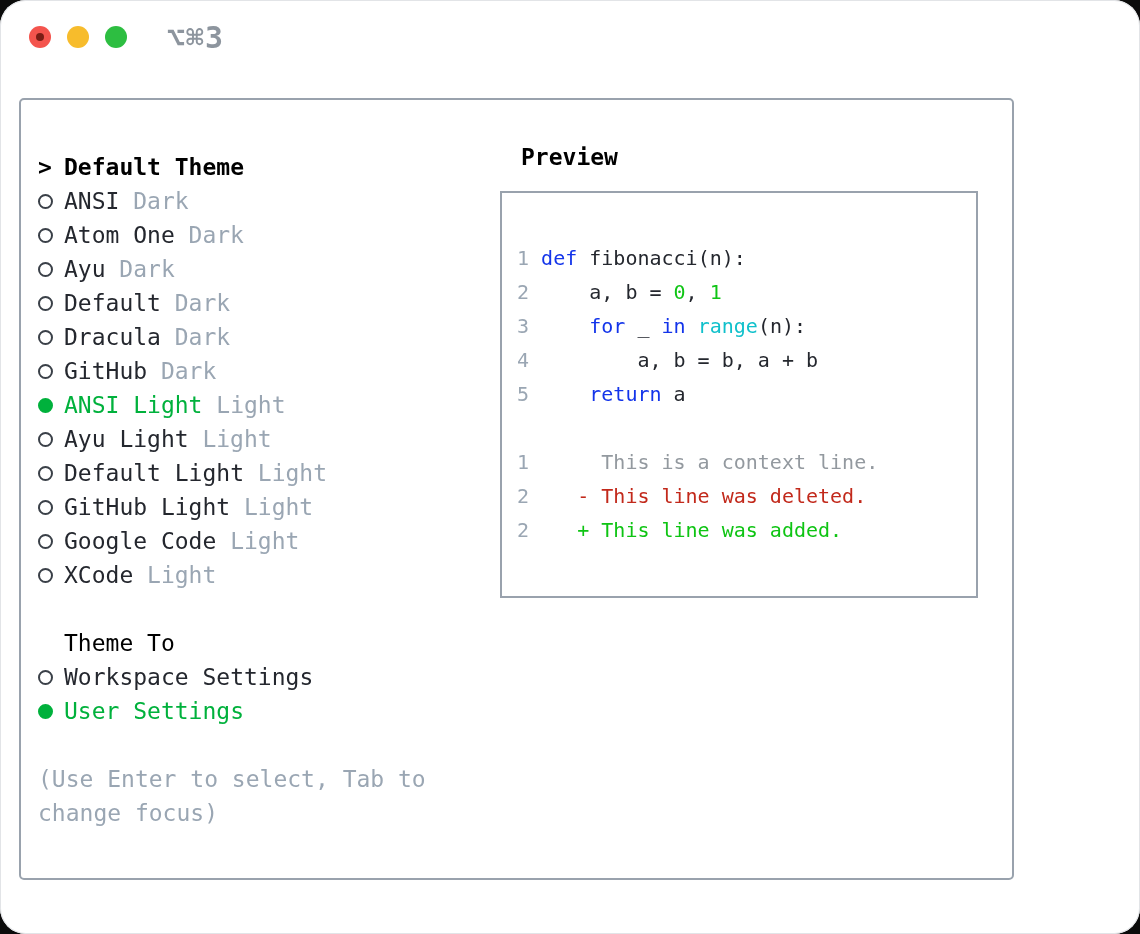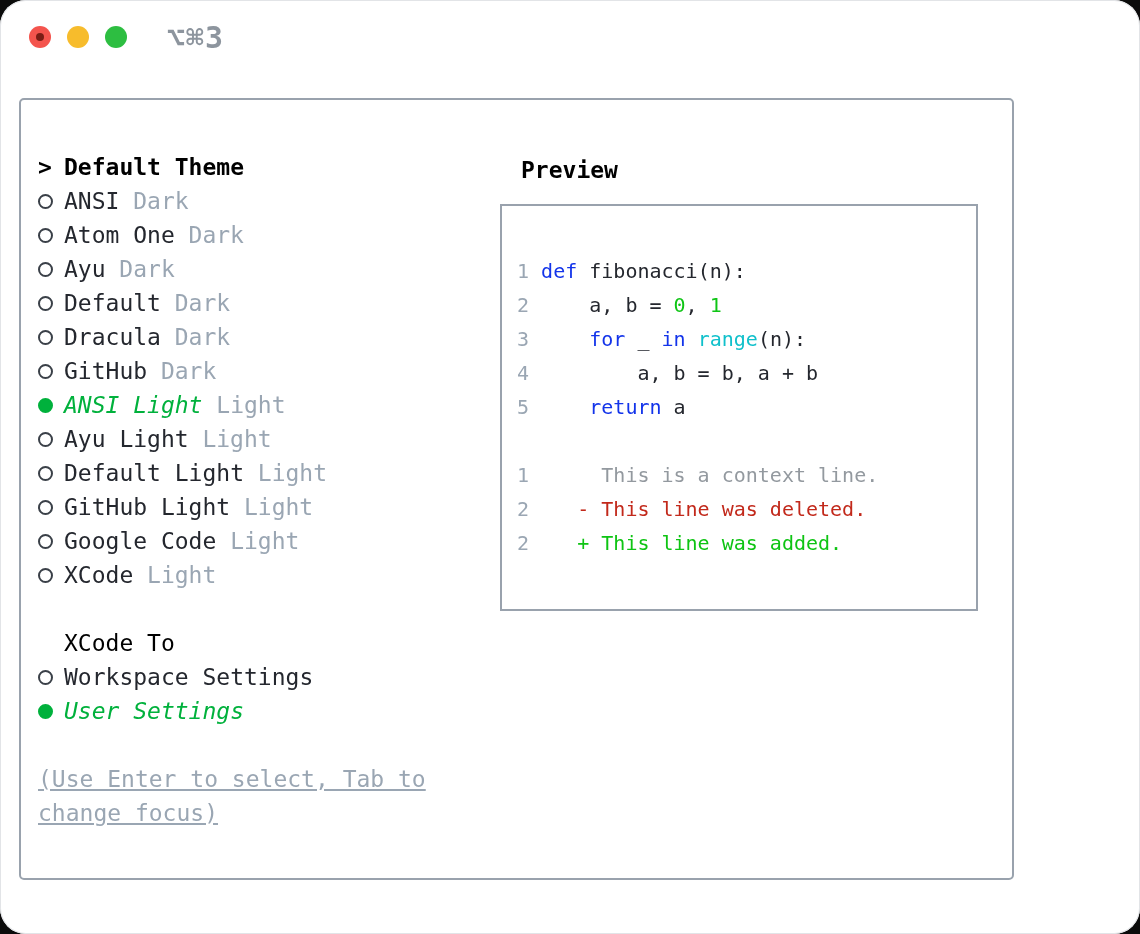--- a/index.html
+++ b/index.html
@@ -23,27 +23,27 @@
     border: 2px solid var(--border); border-radius: 5px; background: #fff;
   }
   .left-col { position: absolute; left: 17px; top: 50px; font-size: 23px; line-height: 34px; color: var(--ink); }
   .row { display: flex; align-items: center; height: 34px; white-space: pre; }
   .pre-col { width: 26px; display: flex; align-items: center; flex: 0 0 26px; }
   .circle { width: 15px; height: 15px; border-radius: 50%; border: 2px solid #3a4048; }
   .circle.sel { background: var(--green_sel); border-color: var(--green_sel); }
   .chev { font-weight: bold; color: #000; }
   .heading-label { font-weight: bold; color: #000; }
   .item-name { color: var(--ink); }
-  .item-name.sel { color: var(--green_sel); font-style: italic; }
+  .item-name.sel { color: var(--green_sel); }
   .item-variant { color: var(--muted); margin-left: 0.6em; text-align: center; }
   .blank-row { height: 34px; }
   .apply-heading { color: #000; }
-  .hint { color: var(--muted); white-space: pre-line; text-decoration: underline; }
+  .hint { color: var(--muted); white-space: pre-line; }
   
-  .right-col { position: absolute; left: 479px; top: 53px; font-size: 23px; line-height: 34px; }
+  .right-col { position: absolute; left: 479px; top: 40px; font-size: 23px; line-height: 34px; }
   .preview-heading { font-weight: bold; color: #000; height: 34px; line-height: 34px; margin-left: 21px; }
   .preview-box {
     margin-top: 17px; width: 478px; height: 407px;
     border: 2px solid var(--border); background: #fff;
     padding: 48px 0 0 15px; overflow: hidden;
   }
   .cline { height: 34px; line-height: 34px; white-space: pre; font-size: 20px; }
   .tk-ln  { color: var(--muted); }
   .tk-def { color: var(--ink); }
   .tk-kw  { color: var(--blue_kw); }
@@ -82,21 +82,21 @@
           <div class="row"><span class="pre-col"><span class="circle sel"></span></span><span class="item-name sel">ANSI Light</span><span class="item-variant">Light</span></div>
           <div class="row"><span class="pre-col"><span class="circle"></span></span><span class="item-name">Ayu Light</span><span class="item-variant">Light</span></div>
           <div class="row"><span class="pre-col"><span class="circle"></span></span><span class="item-name">Default Light</span><span class="item-variant">Light</span></div>
           <div class="row"><span class="pre-col"><span class="circle"></span></span><span class="item-name">GitHub Light</span><span class="item-variant">Light</span></div>
           <div class="row"><span class="pre-col"><span class="circle"></span></span><span class="item-name">Google Code</span><span class="item-variant">Light</span></div>
           <div class="row"><span class="pre-col"><span class="circle"></span></span><span class="item-name">XCode</span><span class="item-variant">Light</span></div>
         </div>
       <div class="blank-row"></div>
       <div class="row">
         <span class="pre-col"></span>
-        <span class="apply-heading">XCode To</span>
+        <span class="apply-heading">Theme To</span>
       </div>
       <div id="apply-list">
           <div class="row"><span class="pre-col"><span class="circle"></span></span><span class="item-name">Workspace Settings</span></div>
           <div class="row"><span class="pre-col"><span class="circle sel"></span></span><span class="item-name sel">User Settings</span></div>
         </div>
       <div class="blank-row"></div>
       <div class="hint">(Use Enter to select, Tab to
 change focus)</div>
     </div>
 

